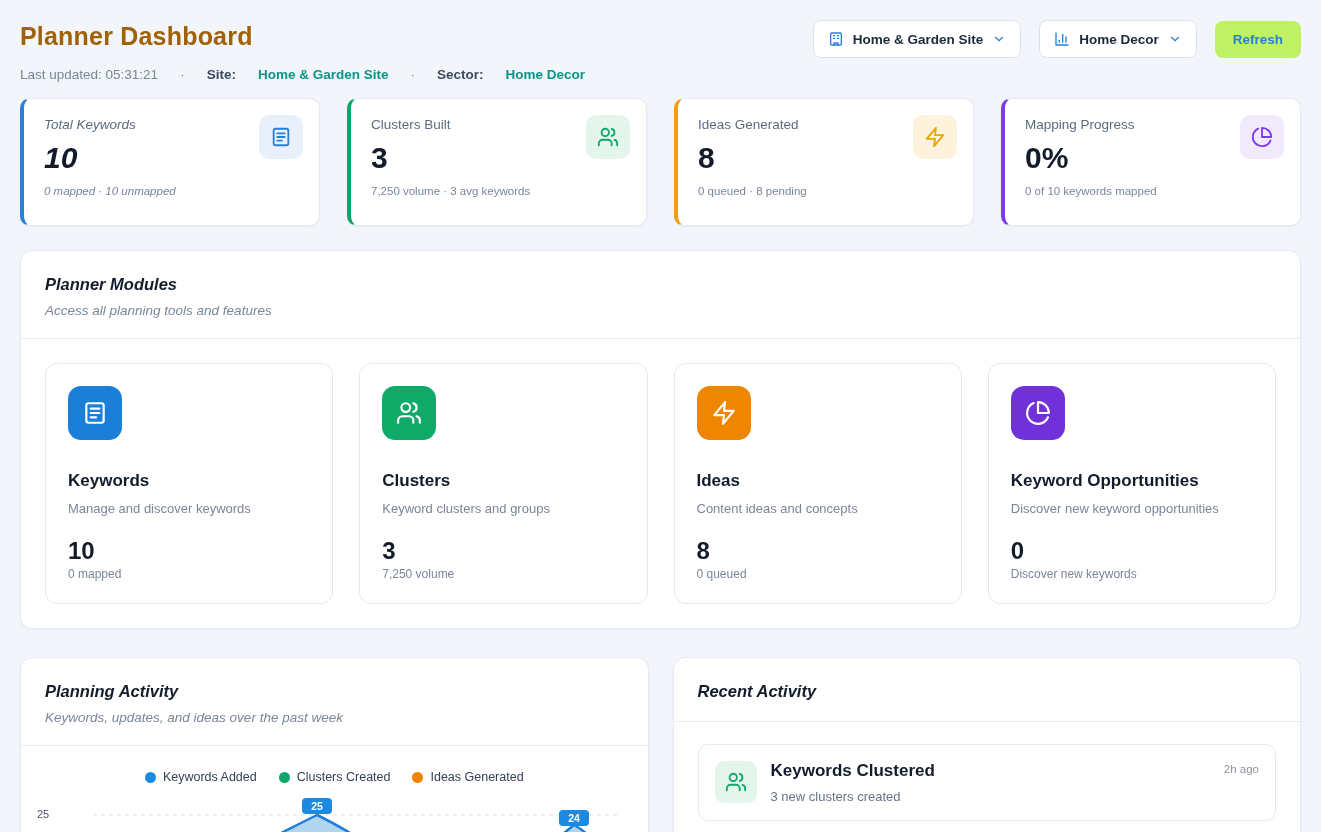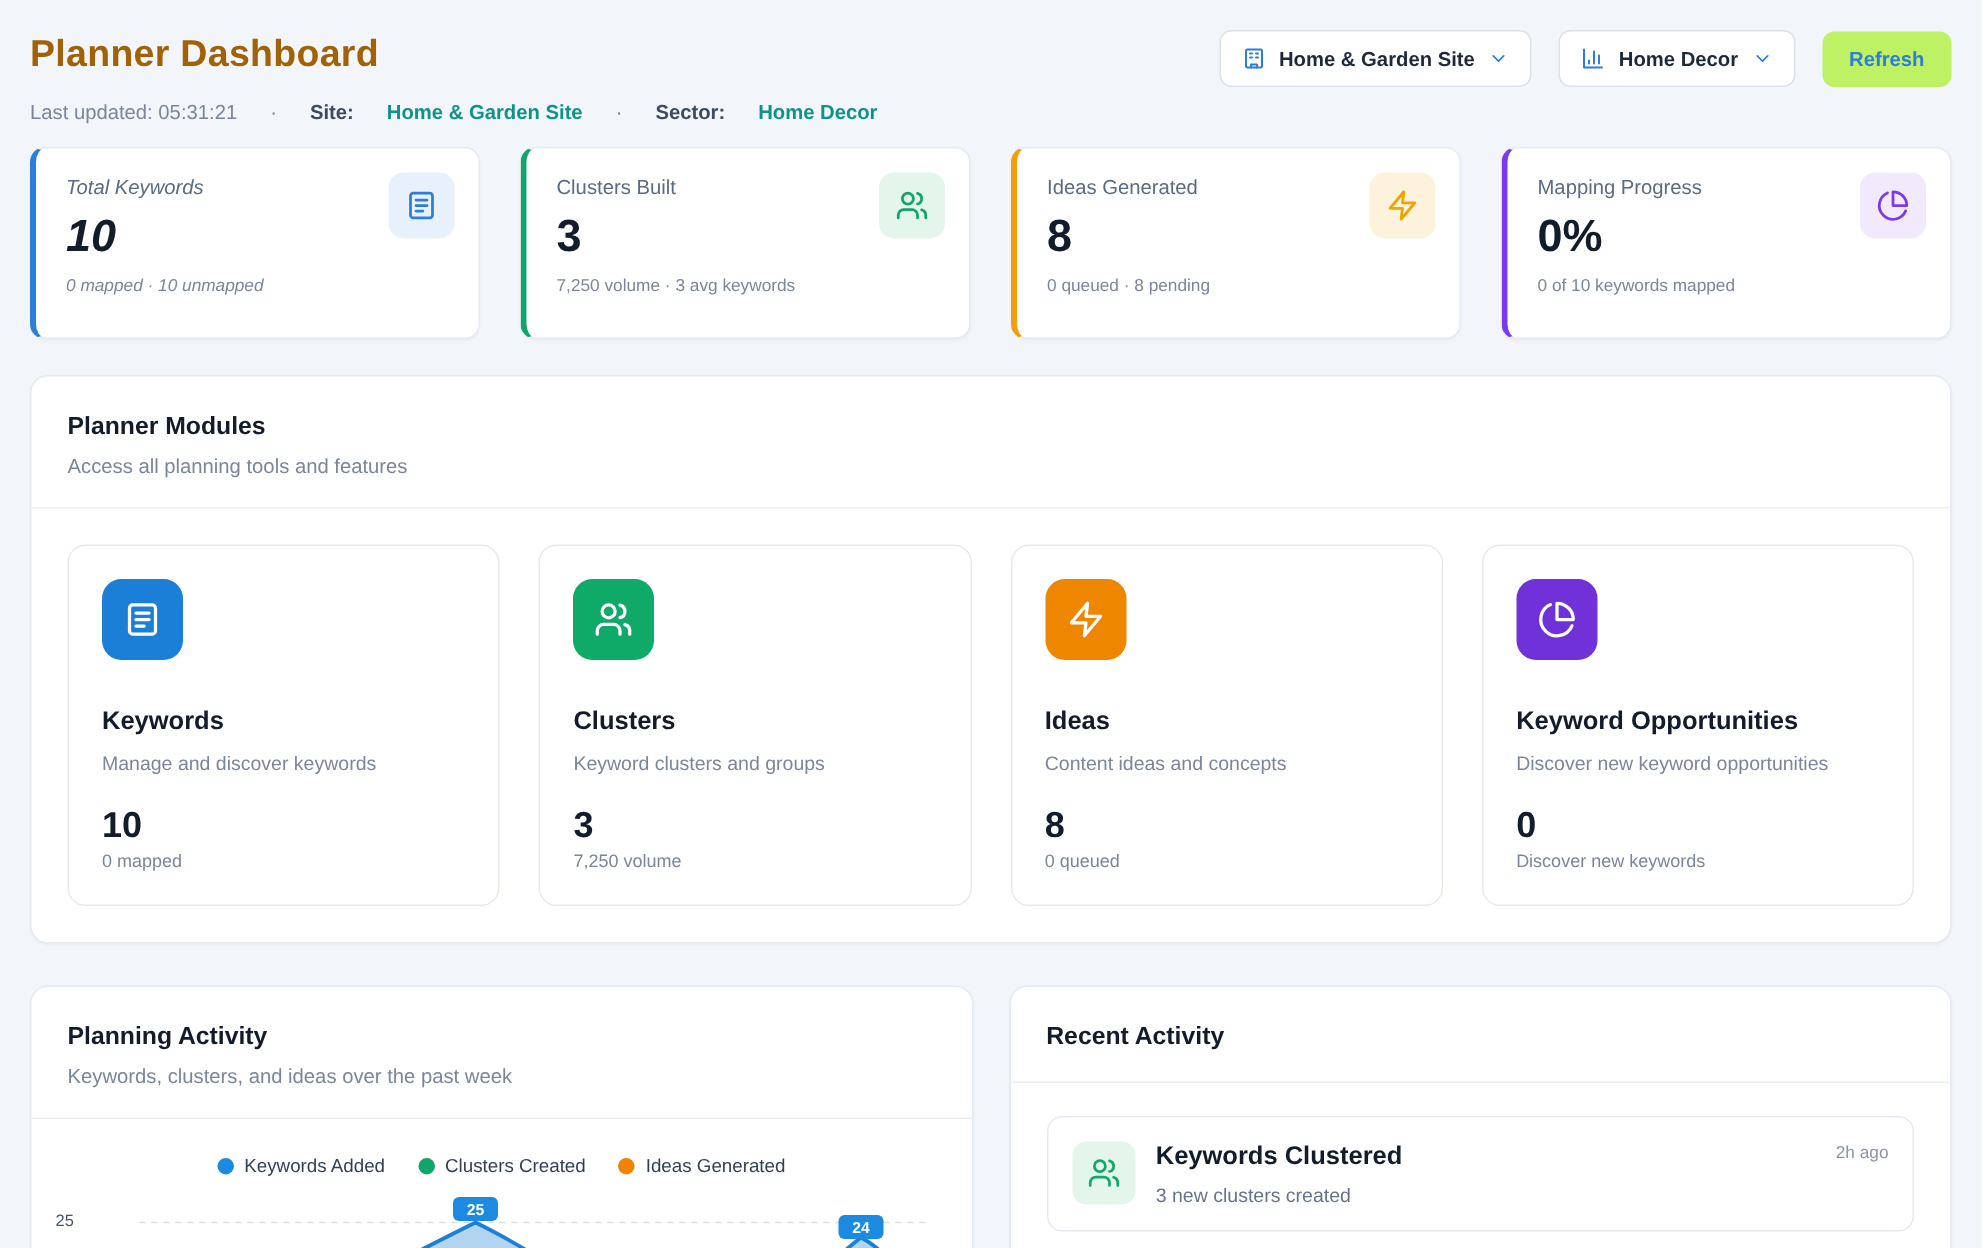--- a/index.html
+++ b/index.html
@@ -31,21 +31,21 @@
   .stat-sub { font-size:11.5px; color:#7a8699; margin-top:10px; }
   .stat-icon { position:absolute; top:16px; right:16px; width:44px; height:44px; border-radius:10px;
                display:flex; align-items:center; justify-content:center; }
   .bg-blue-l   { background:#e7f0fb; color:#2b7fd9; }
   .bg-green-l  { background:#e4f5ec; color:#10a56b; }
   .bg-amber-l  { background:#fdf3dc; color:#f0a400; }
   .bg-purple-l { background:#f1e9fc; color:#7c3aed; }
 
   
   .panel { background:#fff; border:1px solid #e5eaf1; border-radius:12px; margin-top:24px; box-shadow:0 1px 2px rgba(15,23,42,.04); }
-  .panel-head { padding:24px 24px 20px; }
+  .panel-head { padding:24px 24px 20px;font-style:italic; }
   .panel-title { font-size:16.5px; font-weight:800; color:#121c2b; }
   .panel-sub { font-size:13.5px; color:#7a8699; margin-top:9px; }
   .divider { border-top:1px solid #e9edf3; }
 
   
   .modules { display:grid; grid-template-columns:repeat(4,1fr); gap:26px; padding:24px; }
   .module-card { border:1px solid #e5eaf1; border-radius:12px; padding:22px; cursor:pointer; background:#fff; }
   .module-icon { width:54px; height:54px; border-radius:13px; display:flex; align-items:center; justify-content:center; color:#fff; }
   .bg-blue   { background:#1b7fd8; }
   .bg-green  { background:#0fa968; }
@@ -251,21 +251,21 @@
         <div class="module-sub">Discover new keywords</div>
       </div>
     </div>
   </div>
 
   <div class="bottom">
 
     <div class="panel">
       <div class="panel-head">
         <div class="panel-title">Planning Activity</div>
-        <div class="panel-sub">Keywords, clusters, and ideas over the past week</div>
+        <div class="panel-sub">Keywords, updates, and ideas over the past week</div>
       </div>
       <div class="divider"></div>
 
       <div class="legend">
         <div class="legend-item">
           <span class="dot dot-blue"></span>
           <span>Keywords Added</span>
         </div>
         <div class="legend-item">
           <span class="dot dot-green"></span>

